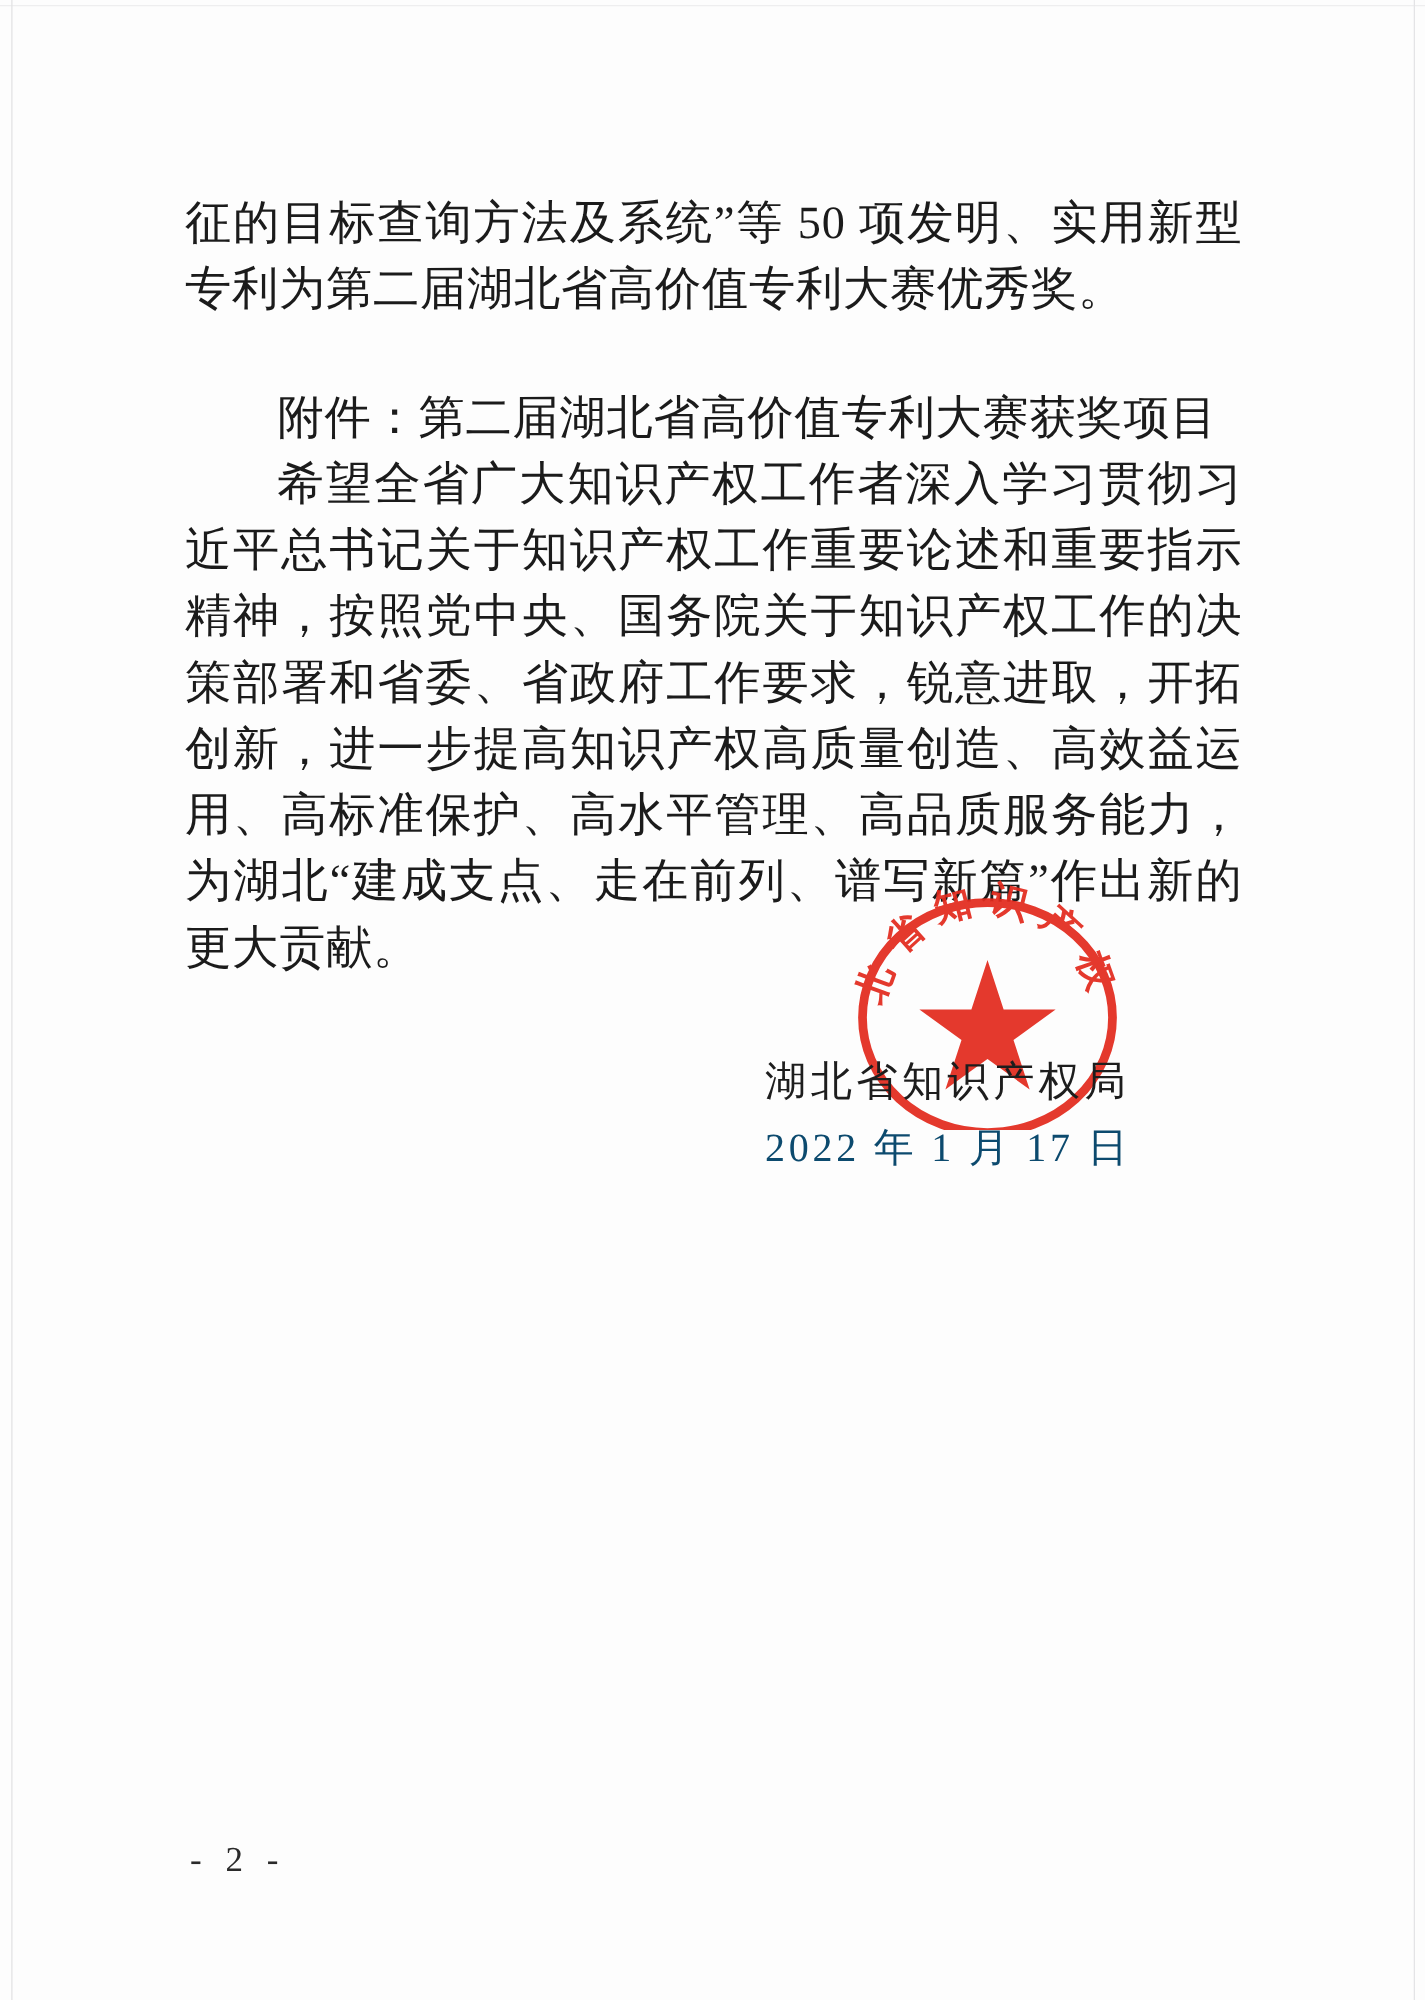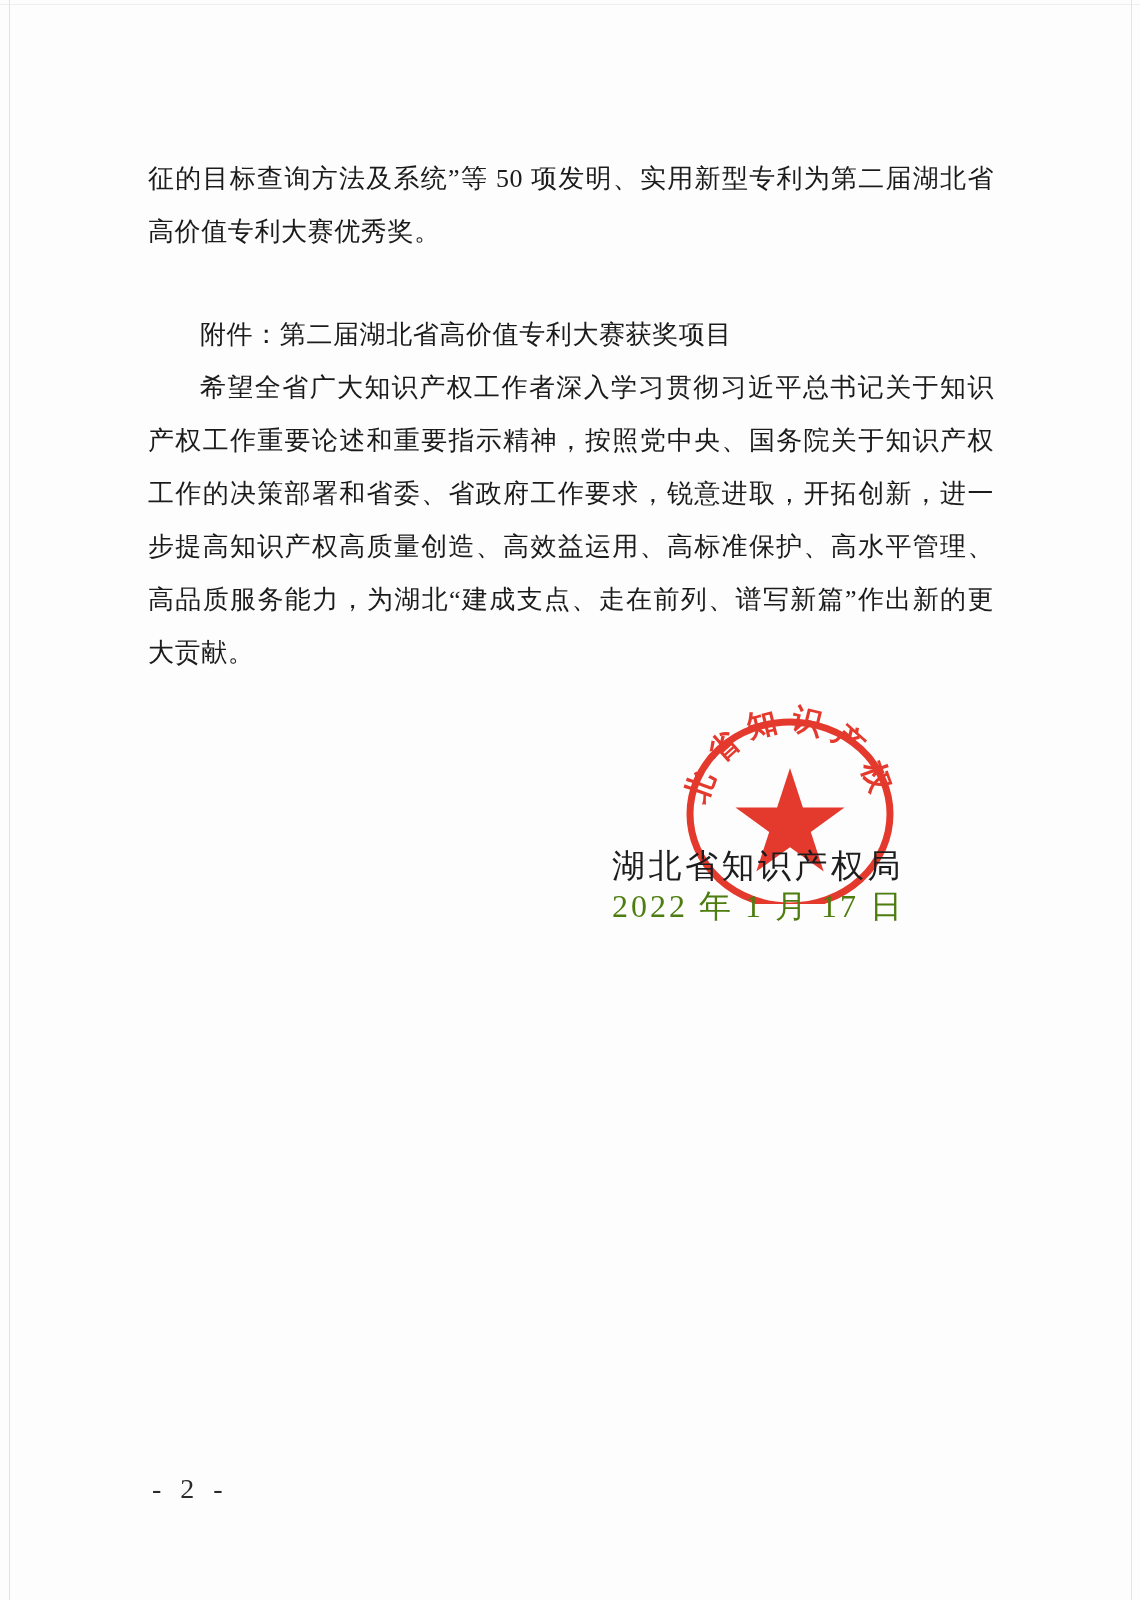--- a/index.html
+++ b/index.html
@@ -36,21 +36,21 @@
   }
 
   .doc-body {
     position: absolute;
     left: 148px;
     top: 152px;
     width: 846px;
   }
   .para {
     margin: 0;
-    font-size: 26px;
+    font-size: 37px;
     line-height: 53px;
     letter-spacing: 0.6px;
     color: #1b1b1b;
     text-align: justify;
     text-justify: inter-ideograph;
     word-break: break-all;
   }
   .para.indent {
     text-indent: 2em;
   }
@@ -69,24 +69,25 @@
     z-index: 3;
   }
   .sign-org {
     font-size: 33px;
     line-height: 40px;
     letter-spacing: 3.5px;
     color: #1d1d1d;
     white-space: nowrap;
   }
   .sign-date {
+    margin-top: 12px;
     font-size: 32px;
     line-height: 40px;
     letter-spacing: 3px;
-    color: #4d7c0f;
+    color: #0c4a6e;
     white-space: nowrap;
   }
 
   
   .seal {
     position: absolute;
     left: 676px;
     top: 702px;
     width: 228px;
     height: 202px;

